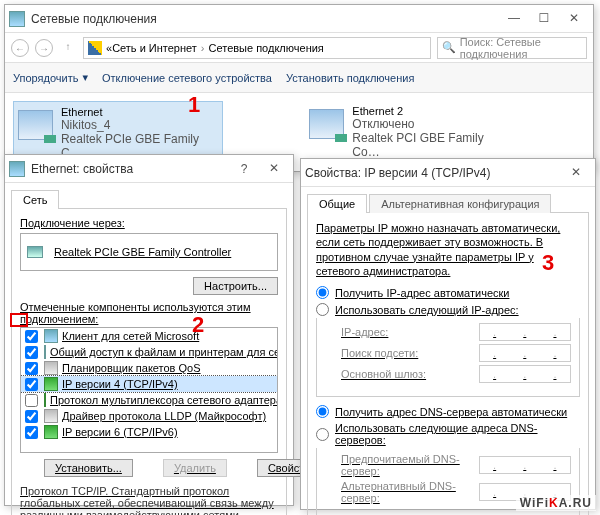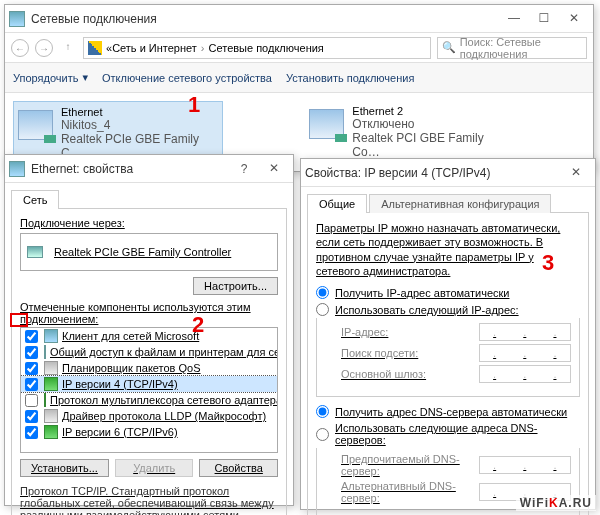--- a/index.html
+++ b/index.html
@@ -41,21 +41,21 @@
   .li { display:flex; align-items:center; gap:4px; padding:1px 2px; font-size:11px; white-space:nowrap; }
   .li input { margin:0 2px; }
   .li .ico { width:14px; height:14px; display:inline-block; }
   .li .ico.mon { background:linear-gradient(#6ab,#adf); border:1px solid #699; }
   .li .ico.net { background:linear-gradient(#3a3,#7d7); border:1px solid #383; }
   .li .ico.drv { background:linear-gradient(#bbb,#eee); border:1px solid #999; }
   .li.sel { background:#cde6ff; outline:1px dotted #555; }
   .btn { border:1px solid #999; background:#e9e9e9; padding:2px 10px; font-size:11px; display:inline-block; text-align:center; }
   .btn.dis { color:#999; border-color:#ccc; }
   .btnrow { display:flex; gap:6px; margin-top:6px; }
-  .btnrow .btn { flex:1; }
+  .btnrow .btn { flex:1;margin-left:24px; }
   .desc { margin-top:8px; font-size:11px; }
   .desc .h { font-weight:normal; }
   
   .ip { width:296px; }
   .radio { display:flex; align-items:center; gap:6px; margin:4px 0; font-size:11px; }
   .radio input { margin:0; }
   .fieldrow { display:flex; align-items:center; gap:12px; margin:3px 0 3px 16px; font-size:11px; color:#888; }
   .fieldrow .lab { width:150px; }
   .ipinput { border:1px solid #ccc; background:#fff; width:110px; height:18px; display:flex; align-items:center; justify-content:space-around; color:#bbb; font-size:11px; }
   .ipinput span { width:6px; text-align:center; }

